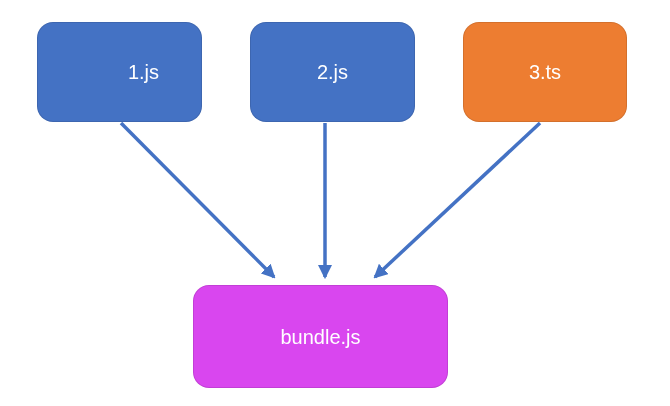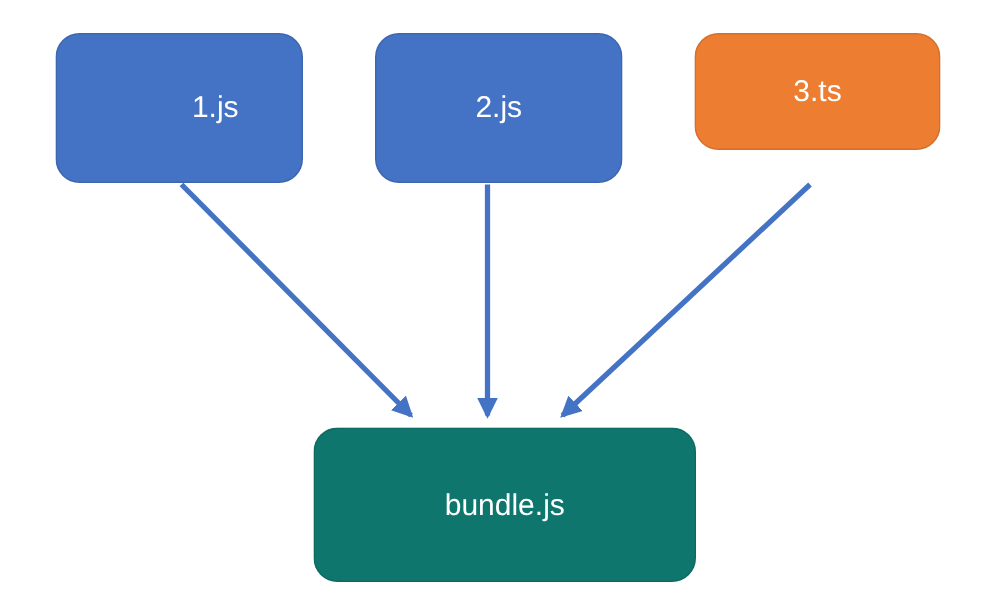--- a/index.html
+++ b/index.html
@@ -23,21 +23,21 @@
     box-sizing: border-box;
     display: flex;
     align-items: center;
     justify-content: center;
     color: #ffffff;
     font-size: 20px;
     text-align: center;
   }
   #node-1 { left: 37px;  top: 22px;  width: 165px; height: 100px; }
   #node-2 { left: 250px; top: 22px;  width: 165px; height: 100px; }
-  #node-3 { left: 463px; top: 22px;  width: 164px; height: 78px; }
+  #node-3 { left: 463px; top: 22px;  width: 164px; height: 100px; }
   #node-bundle {
     left: 193px; top: 285px;
     width: 255px; height: 103px;
     line-height: 1.4;
   }
   .edge { fill: none; }
 </style>
 </head>
 <body>
 
@@ -59,19 +59,19 @@
   </div>
 
   <div class="node" id="node-2" style="background-color: rgb(68, 114, 196);">
     <span class="node-label">2.js</span>
   </div>
 
   <div class="node" id="node-3" style="background-color: rgb(237, 125, 49);">
     <span class="node-label">3.ts</span>
   </div>
 
-  <div class="node" id="node-bundle" style="background-color: #0f766e; margin-left: 16px;">
+  <div class="node" id="node-bundle" style="background-color: #d946ef;">
     <div class="node-label">
       <div>bundle.js</div>
     </div>
   </div>
 
 </div>
 
 </body></html>

